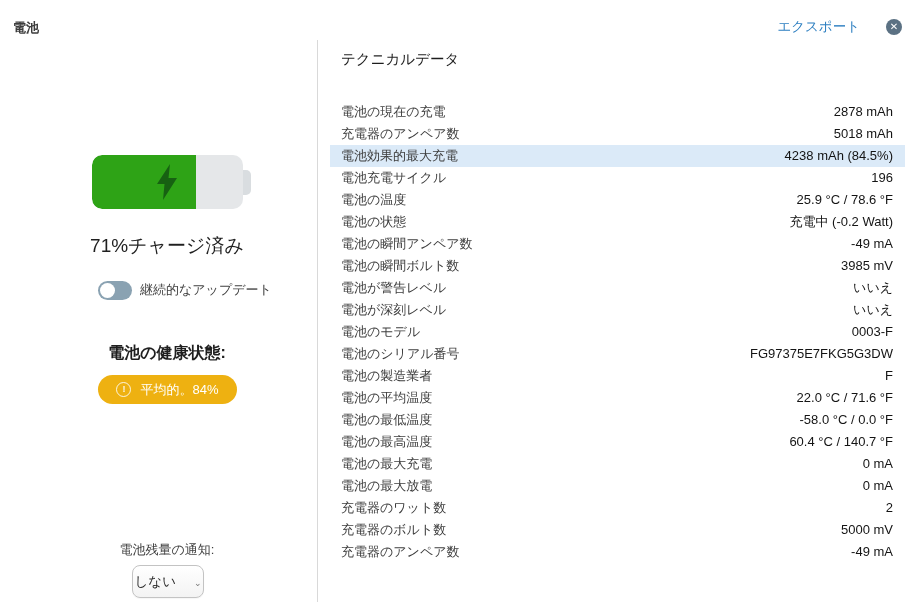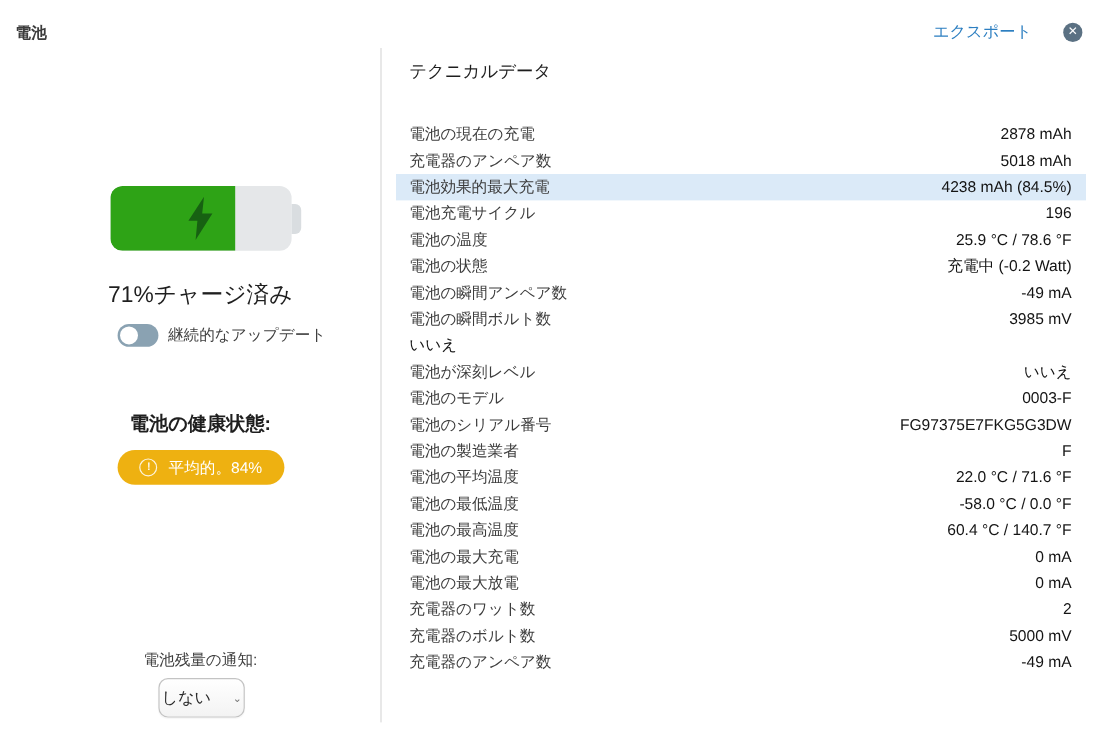--- a/index.html
+++ b/index.html
@@ -53,21 +53,21 @@
     background:#d9dde0;border-radius:0 5px 5px 0;
   }
   .bolt{
     position:absolute;left:64px;top:9px;width:22px;height:36px;
   }
   .charge-text{
     position:absolute;left:47px;top:233px;width:240px;
     text-align:center;font-size:19px;font-weight:normal;color:#1f1f1f;
   }
   .toggle-row{
-    position:absolute;left:98px;top:269px;height:20px;
+    position:absolute;left:98px;top:280px;height:20px;
     display:flex;align-items:center;gap:8px;
   }
   .toggle{
     width:34px;height:19px;border-radius:10px;
     background:var(--toggle-gray);position:relative;cursor:pointer;flex:0 0 auto;
   }
   .toggle-knob{
     position:absolute;left:2px;top:2px;width:15px;height:15px;border-radius:50%;
     background:#ffffff;
   }
@@ -201,20 +201,21 @@
     <span class="tlabel">電池の瞬間アンペア数</span>
     <span class="tvalue">-49 mA</span>
   </div>
 
   <div class="trow">
     <span class="tlabel">電池の瞬間ボルト数</span>
     <span class="tvalue">3985 mV</span>
   </div>
 
   <div class="trow">
+    <span class="tlabel">電池が警告レベル</span>
     <span class="tvalue">いいえ</span>
   </div>
 
   <div class="trow">
     <span class="tlabel">電池が深刻レベル</span>
     <span class="tvalue">いいえ</span>
   </div>
 
   <div class="trow">
     <span class="tlabel">電池のモデル</span>

